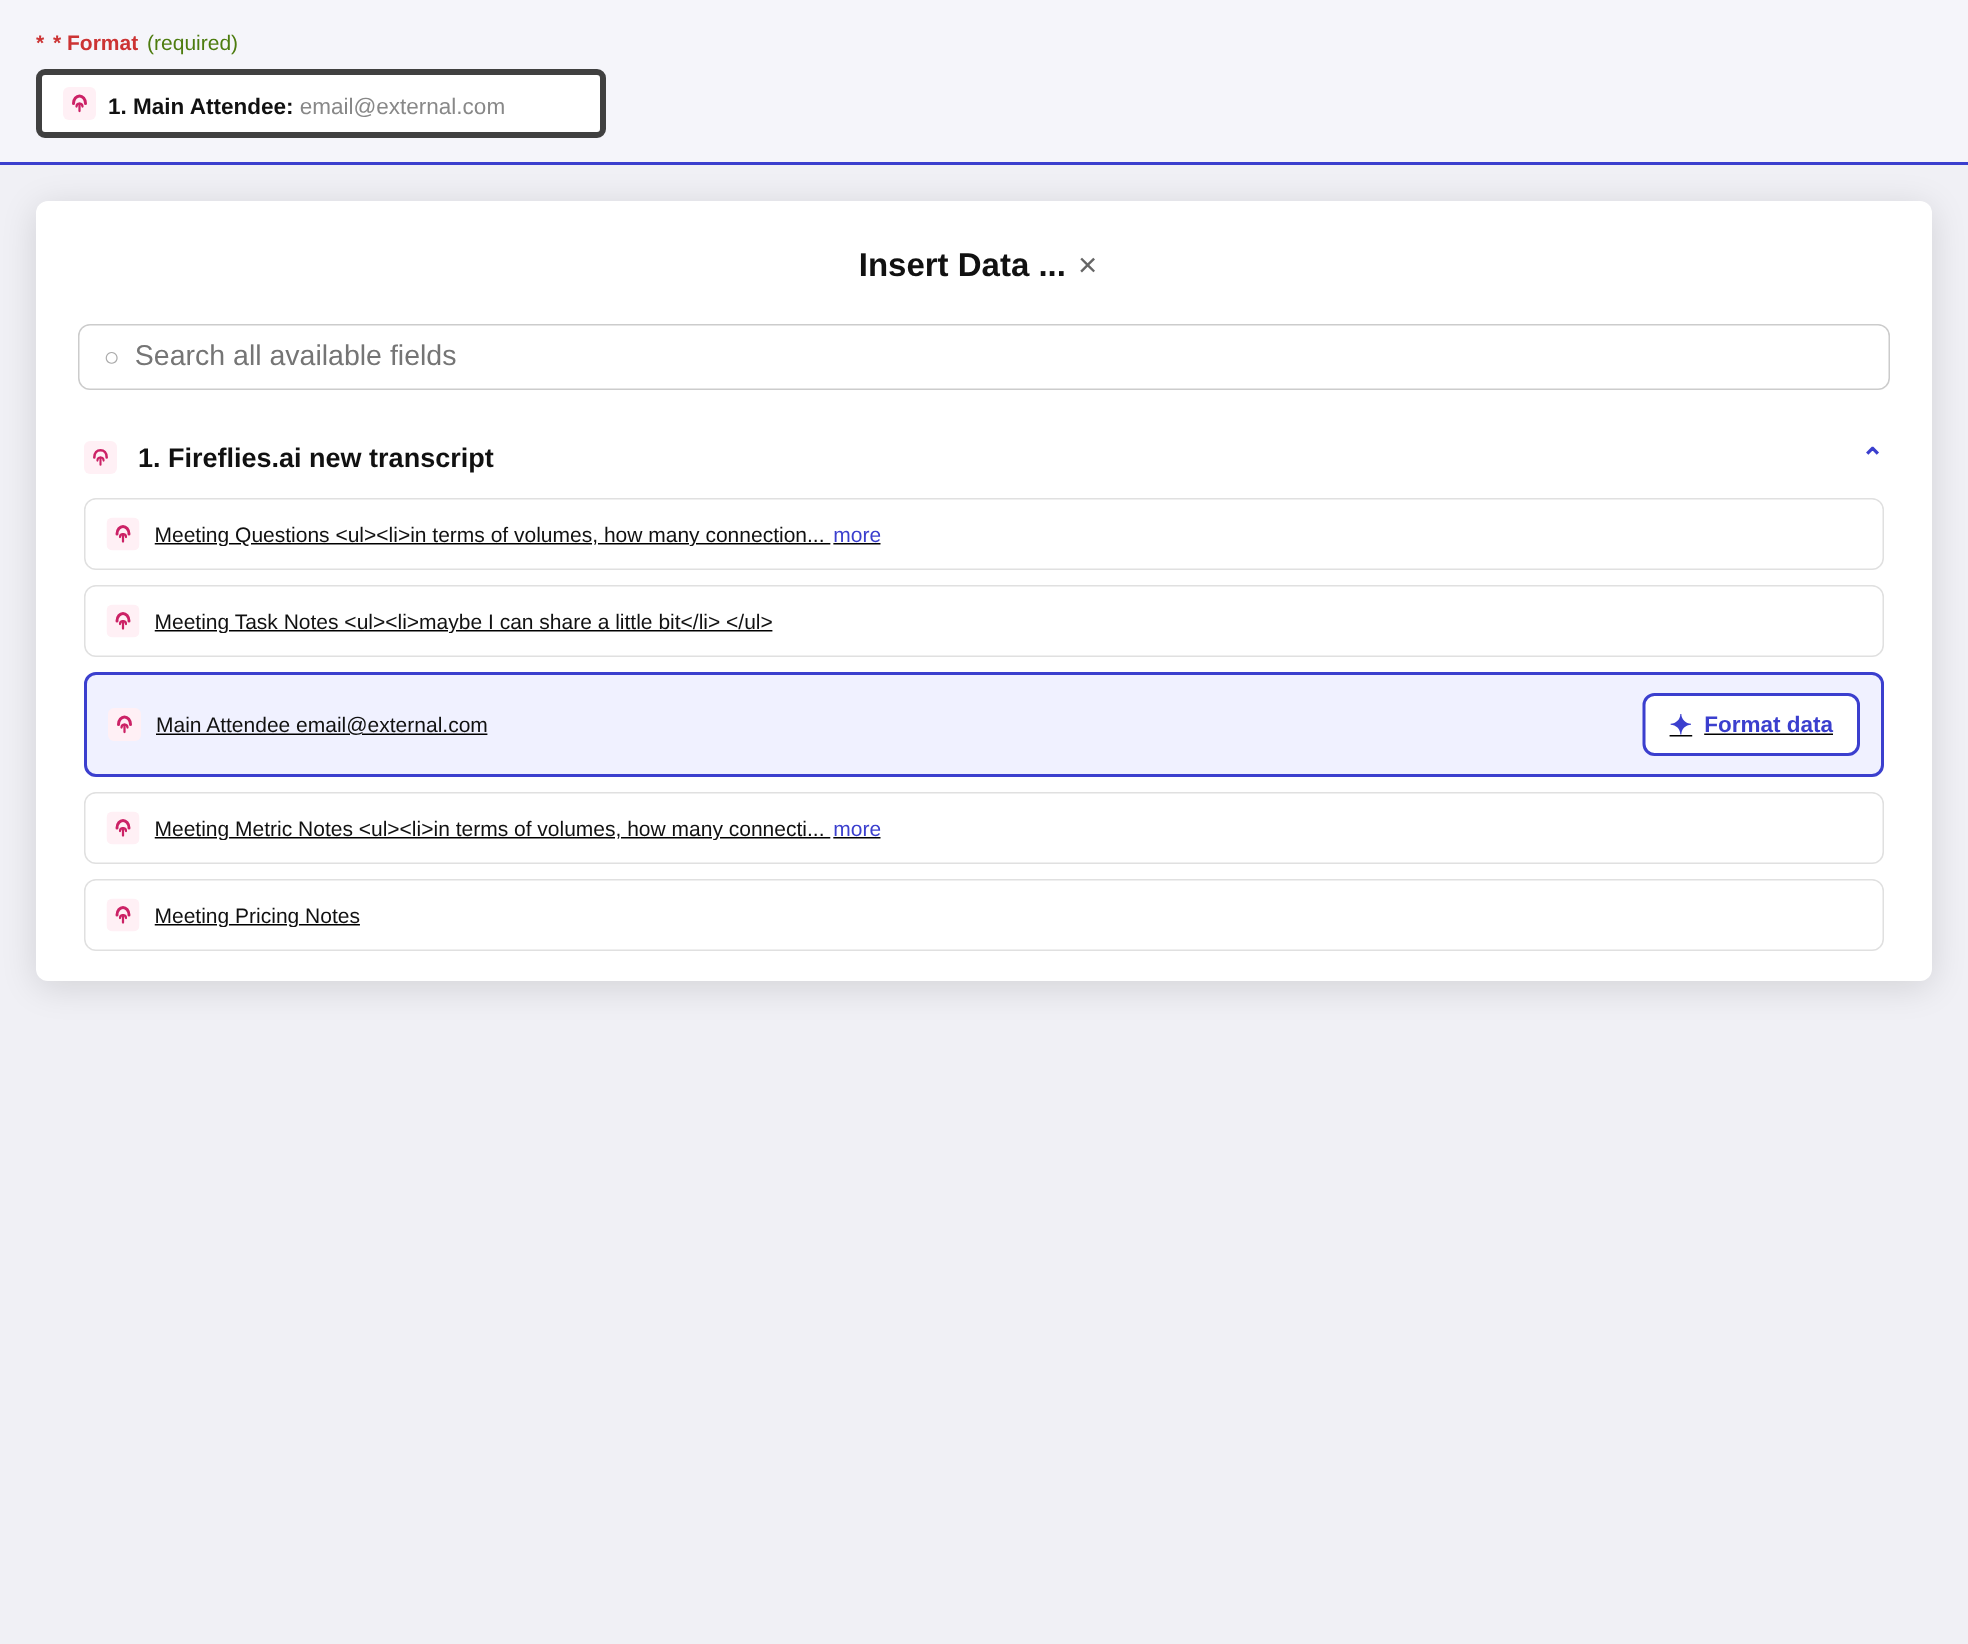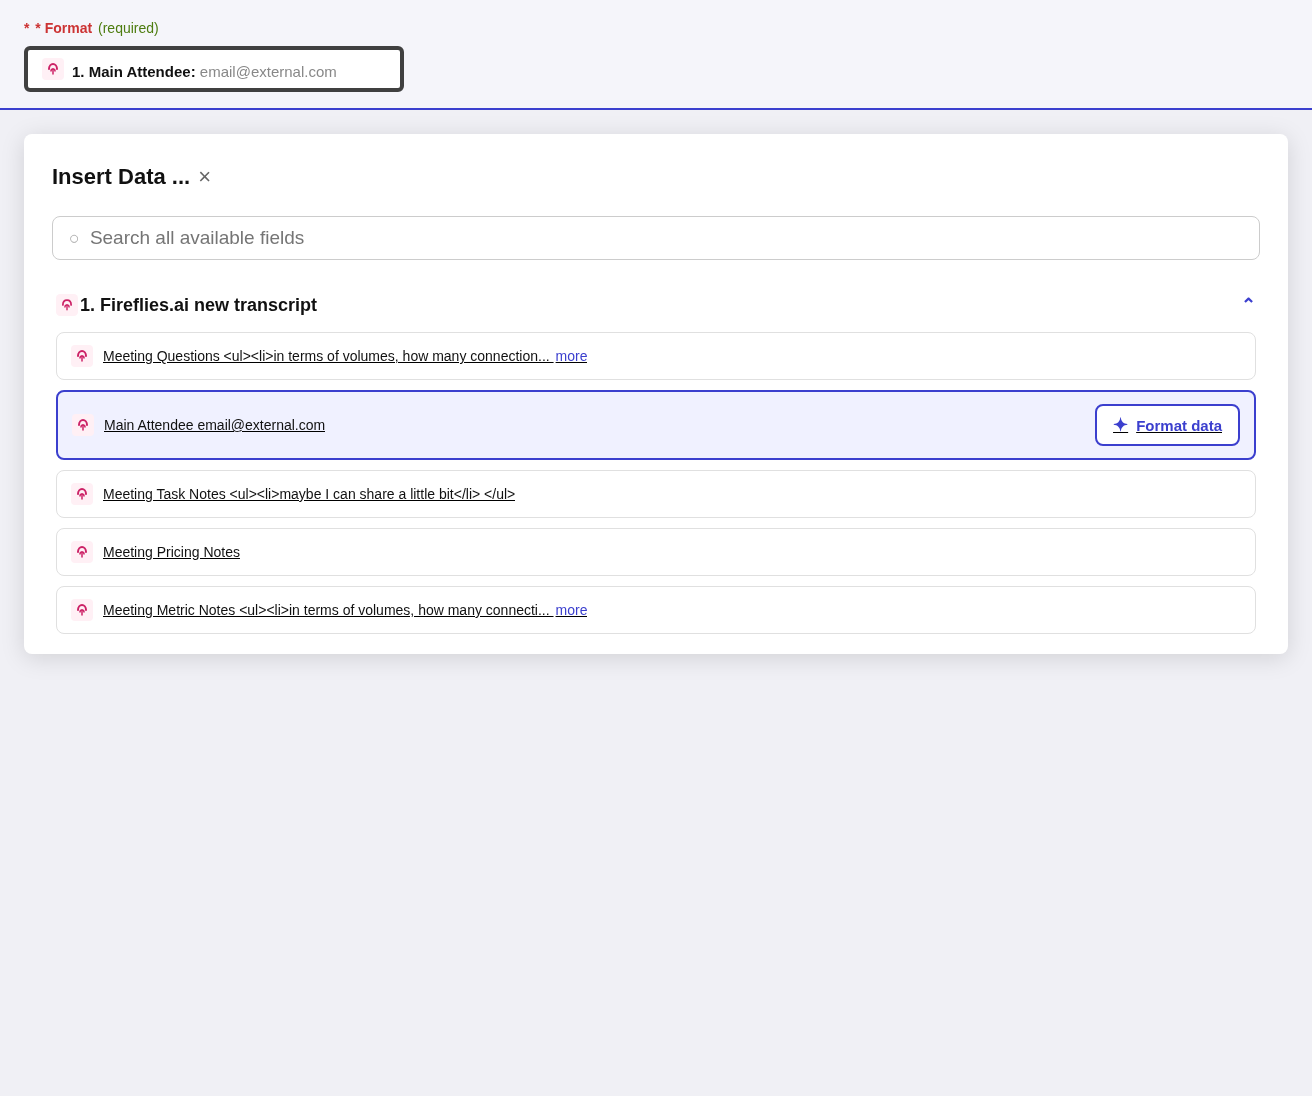--- a/index.html
+++ b/index.html
@@ -73,21 +73,21 @@
       border-radius: 8px;
       box-shadow: 0 4px 24px rgba(0,0,0,0.13);
       margin: 24px 24px 24px 24px;
       padding: 28px 28px 20px 28px;
       position: relative;
     }
 
     .modal-header {
       display: flex;
       align-items: center;
-      justify-content: flex-start;
+      justify-content: center;
       margin-bottom: 24px;
     }
 
     .modal-title {
       font-size: 22px;
       font-weight: 700;
       color: #111;
     }
 
     .close-btn {
@@ -134,21 +134,21 @@
     .section-header {
       display: flex;
       align-items: center;
       justify-content: space-between;
       padding: 10px 4px 16px 4px;
     }
 
     .section-header-left {
       display: flex;
       align-items: center;
-      gap: 2px;
+      gap: 14px;
     }
 
     .section-title {
       font-size: 18px;
       font-weight: 700;
       color: #111;
     }
 
     .chevron-up {
       font-size: 18px;
@@ -311,88 +311,88 @@
                 <path d="M9 13 C9 11.5 10 11 11 11 C12 11 13 11.5 13 13" stroke="#cc2266" stroke-width="1.5" stroke-linecap="round" fill="none"></path>
                 <line x1="11" y1="11" x2="11" y2="16" stroke="#cc2266" stroke-width="1.5" stroke-linecap="round"></line>
               </svg>
             </span>
             <span class="item-text">
               Meeting Questions &lt;ul&gt;&lt;li&gt;in terms of volumes, how many connection... <span class="more-link">more</span>
             </span>
           </div>
         </div>
 
+        <div class="data-item">
+          <div class="data-item-left">
+            <span class="ff-icon item-icon">
+              <svg width="22" height="22" viewBox="0 0 22 22" fill="none">
+                <rect width="22" height="22" rx="4" fill="#fff0f5"></rect>
+                <path d="M7 11 C7 8 9 6 11 6 C13 6 15 8 15 11" stroke="#cc2266" stroke-width="2" stroke-linecap="round" fill="none"></path>
+                <path d="M9 13 C9 11.5 10 11 11 11 C12 11 13 11.5 13 13" stroke="#cc2266" stroke-width="1.5" stroke-linecap="round" fill="none"></path>
+                <line x1="11" y1="11" x2="11" y2="16" stroke="#cc2266" stroke-width="1.5" stroke-linecap="round"></line>
+              </svg>
+            </span>
+            <span class="item-text">
+              Meeting Task Notes &lt;ul&gt;&lt;li&gt;maybe I can share a little bit&lt;/li&gt; &lt;/ul&gt;
+            </span>
+          </div>
+        </div>
+
         <div class="data-item selected">
           <div class="data-item-left">
             <span class="ff-icon item-icon">
               <svg width="22" height="22" viewBox="0 0 22 22" fill="none">
                 <rect width="22" height="22" rx="4" fill="#fff0f5"></rect>
                 <path d="M7 11 C7 8 9 6 11 6 C13 6 15 8 15 11" stroke="#cc2266" stroke-width="2" stroke-linecap="round" fill="none"></path>
                 <path d="M9 13 C9 11.5 10 11 11 11 C12 11 13 11.5 13 13" stroke="#cc2266" stroke-width="1.5" stroke-linecap="round" fill="none"></path>
                 <line x1="11" y1="11" x2="11" y2="16" stroke="#cc2266" stroke-width="1.5" stroke-linecap="round"></line>
               </svg>
             </span>
             <span class="item-text">
               Main Attendee email@external.com
             </span>
           </div>
           <button class="format-data-btn">
             <span class="format-icon">✦</span>
             <span>Format data</span>
           </button>
         </div>
 
+
         <div class="data-item">
           <div class="data-item-left">
             <span class="ff-icon item-icon">
               <svg width="22" height="22" viewBox="0 0 22 22" fill="none">
                 <rect width="22" height="22" rx="4" fill="#fff0f5"></rect>
                 <path d="M7 11 C7 8 9 6 11 6 C13 6 15 8 15 11" stroke="#cc2266" stroke-width="2" stroke-linecap="round" fill="none"></path>
                 <path d="M9 13 C9 11.5 10 11 11 11 C12 11 13 11.5 13 13" stroke="#cc2266" stroke-width="1.5" stroke-linecap="round" fill="none"></path>
                 <line x1="11" y1="11" x2="11" y2="16" stroke="#cc2266" stroke-width="1.5" stroke-linecap="round"></line>
               </svg>
             </span>
             <span class="item-text">
-              Meeting Task Notes &lt;ul&gt;&lt;li&gt;maybe I can share a little bit&lt;/li&gt; &lt;/ul&gt;
-            </span>
-          </div>
-        </div>
-
+              Meeting Metric Notes &lt;ul&gt;&lt;li&gt;in terms of volumes, how many connecti... <span class="more-link">more</span>
+            </span>
+          </div>
+        </div>
 
         <div class="data-item">
           <div class="data-item-left">
             <span class="ff-icon item-icon">
               <svg width="22" height="22" viewBox="0 0 22 22" fill="none">
                 <rect width="22" height="22" rx="4" fill="#fff0f5"></rect>
                 <path d="M7 11 C7 8 9 6 11 6 C13 6 15 8 15 11" stroke="#cc2266" stroke-width="2" stroke-linecap="round" fill="none"></path>
                 <path d="M9 13 C9 11.5 10 11 11 11 C12 11 13 11.5 13 13" stroke="#cc2266" stroke-width="1.5" stroke-linecap="round" fill="none"></path>
                 <line x1="11" y1="11" x2="11" y2="16" stroke="#cc2266" stroke-width="1.5" stroke-linecap="round"></line>
               </svg>
             </span>
             <span class="item-text">
               Meeting Pricing Notes
             </span>
           </div>
         </div>
 
-        <div class="data-item">
-          <div class="data-item-left">
-            <span class="ff-icon item-icon">
-              <svg width="22" height="22" viewBox="0 0 22 22" fill="none">
-                <rect width="22" height="22" rx="4" fill="#fff0f5"></rect>
-                <path d="M7 11 C7 8 9 6 11 6 C13 6 15 8 15 11" stroke="#cc2266" stroke-width="2" stroke-linecap="round" fill="none"></path>
-                <path d="M9 13 C9 11.5 10 11 11 11 C12 11 13 11.5 13 13" stroke="#cc2266" stroke-width="1.5" stroke-linecap="round" fill="none"></path>
-                <line x1="11" y1="11" x2="11" y2="16" stroke="#cc2266" stroke-width="1.5" stroke-linecap="round"></line>
-              </svg>
-            </span>
-            <span class="item-text">
-              Meeting Metric Notes &lt;ul&gt;&lt;li&gt;in terms of volumes, how many connecti... <span class="more-link">more</span>
-            </span>
-          </div>
-        </div>
-
       </div>
 
     </div>
 
   </div>
 
 </div>
 
 </body></html>

